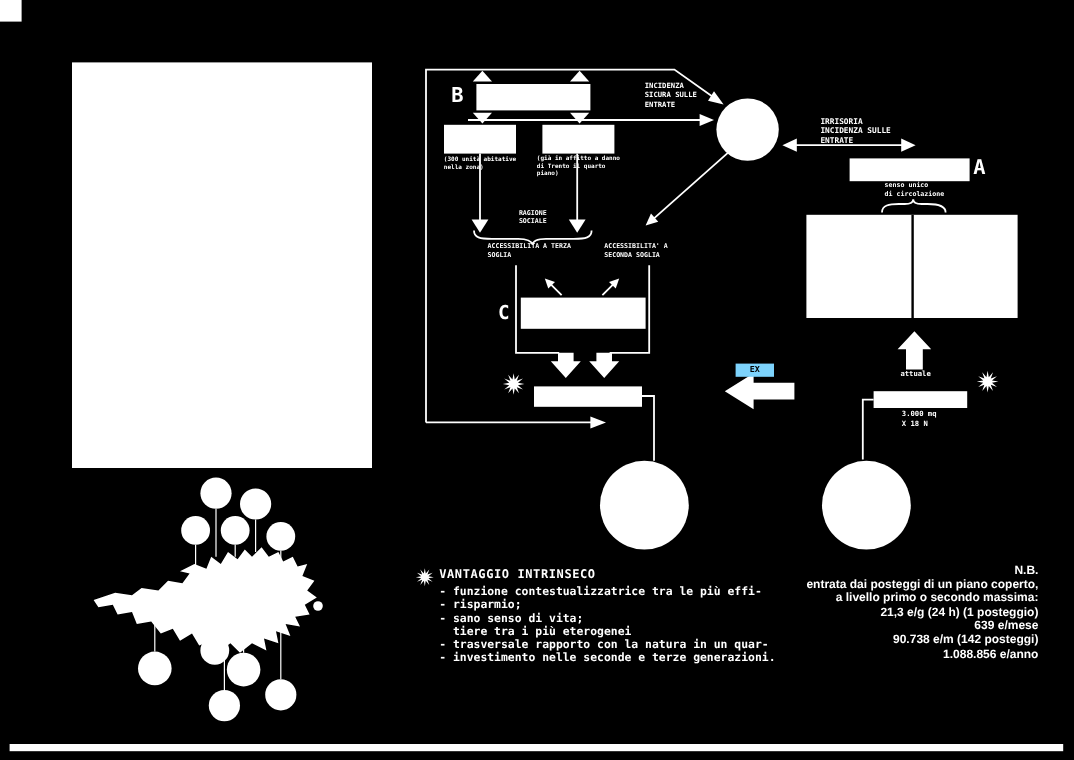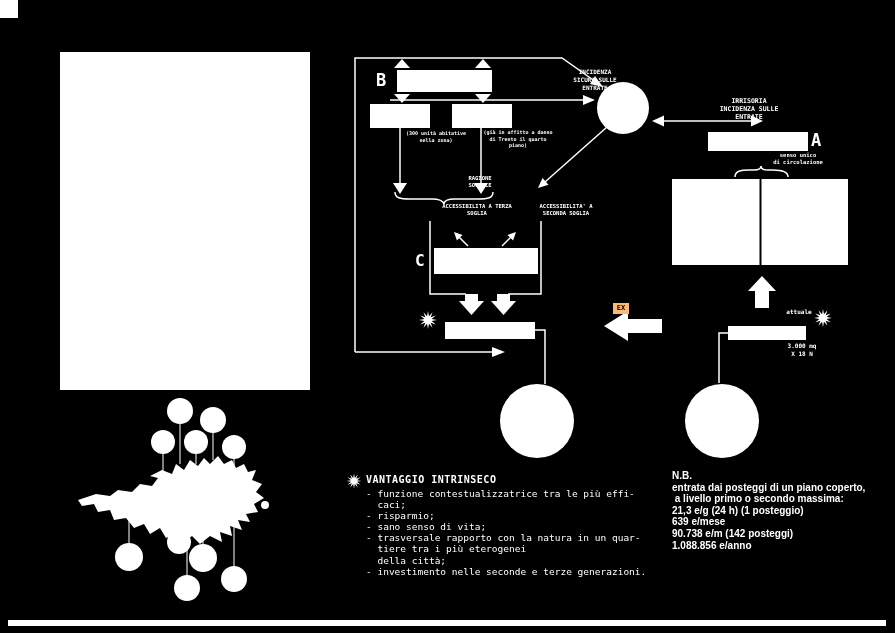--- a/index.html
+++ b/index.html
@@ -1,30 +1,30 @@
 <!DOCTYPE html>
 <html><head>
 <meta charset="utf-8">
 <style>
   html,body{margin:0;padding:0;background:#000;}
   #canvas{position:relative;width:895px;height:633px;background:#000;overflow:hidden;
           font-family:"DejaVu Sans Mono", monospace;color:#fff;}
   svg{position:absolute;left:0;top:0;}
   .t{position:absolute;color:#fff;font-weight:bold;white-space:nowrap;}
-  .c{transform:translateX(-50%);text-align:center;margin-left:36px;}
+  .c{transform:translateX(-50%);text-align:left;}
   .f6{font-size:6px;line-height:8px;}
   .f55{font-size:5.5px;line-height:7px;}
   .f5{font-size:5px;line-height:6.5px;}
   .f65{font-size:6.5px;line-height:8px;}
   .biglabel{font-size:17px;font-weight:bold;}
   .vant-title{font-size:10px;letter-spacing:.5px;}
-  .vant-line{font-size:9.5px;line-height:11.1px;white-space:pre;font-weight:normal;}
-  .nb{font-family:"Liberation Sans", sans-serif;font-weight:bold;font-size:10px;line-height:11.6px;}
+  .vant-line{font-size:9.5px;line-height:11.1px;white-space:pre;font-weight:bold;}
+  .nb{font-family:"Liberation Sans", sans-serif;font-weight:bold;font-size:10px;line-height:11.6px;text-align:right;}
   .nb div{white-space:pre;}
-  .exchip{position:absolute;left:613px;top:303px;width:16px;height:11px;background:#fdba74;color:#000;
+  .exchip{position:absolute;left:613px;top:303px;width:32px;height:11px;background:#7dd3fc;color:#000;
           font-size:7px;font-weight:bold;text-align:center;line-height:11px;}
 </style>
 </head>
 <body>
 
 <div id="canvas">
 
   <svg width="895" height="633" viewBox="0 0 895 633">
 
     <g>
@@ -165,26 +165,24 @@
   <div class="t c f6" style="left:763px;top:308px;">attuale</div>
   <div class="t c f6" style="left:766px;top:342px;">
     <div>3.000 mq</div>
     <div>X 18 N</div>
   </div>
   <div class="exchip">EX</div>
 
   <div class="t vant-title" style="left:366px;top:474px;">VANTAGGIO INTRINSECO</div>
   <div class="t" style="left:366px;top:488px;">
     <div class="vant-line">- funzione contestualizzatrice tra le più effi-</div>
-    <div class="vant-line">  caci;</div>
     <div class="vant-line">- risparmio;</div>
     <div class="vant-line">- sano senso di vita;</div>
+    <div class="vant-line">  tiere tra i più eterogenei</div>
     <div class="vant-line">- trasversale rapporto con la natura in un quar-</div>
-    <div class="vant-line">  tiere tra i più eterogenei</div>
-    <div class="vant-line">  della città;</div>
     <div class="vant-line">- investimento nelle seconde e terze generazioni.</div>
   </div>
 
   <div class="t nb" style="left:672px;top:470px;">
     <div>N.B.</div>
     <div>entrata dai posteggi di un piano coperto,</div>
     <div> a livello primo o secondo massima:</div>
     <div>21,3 e/g (24 h) (1 posteggio)</div>
     <div>639 e/mese</div>
     <div>90.738 e/m (142 posteggi)</div>

